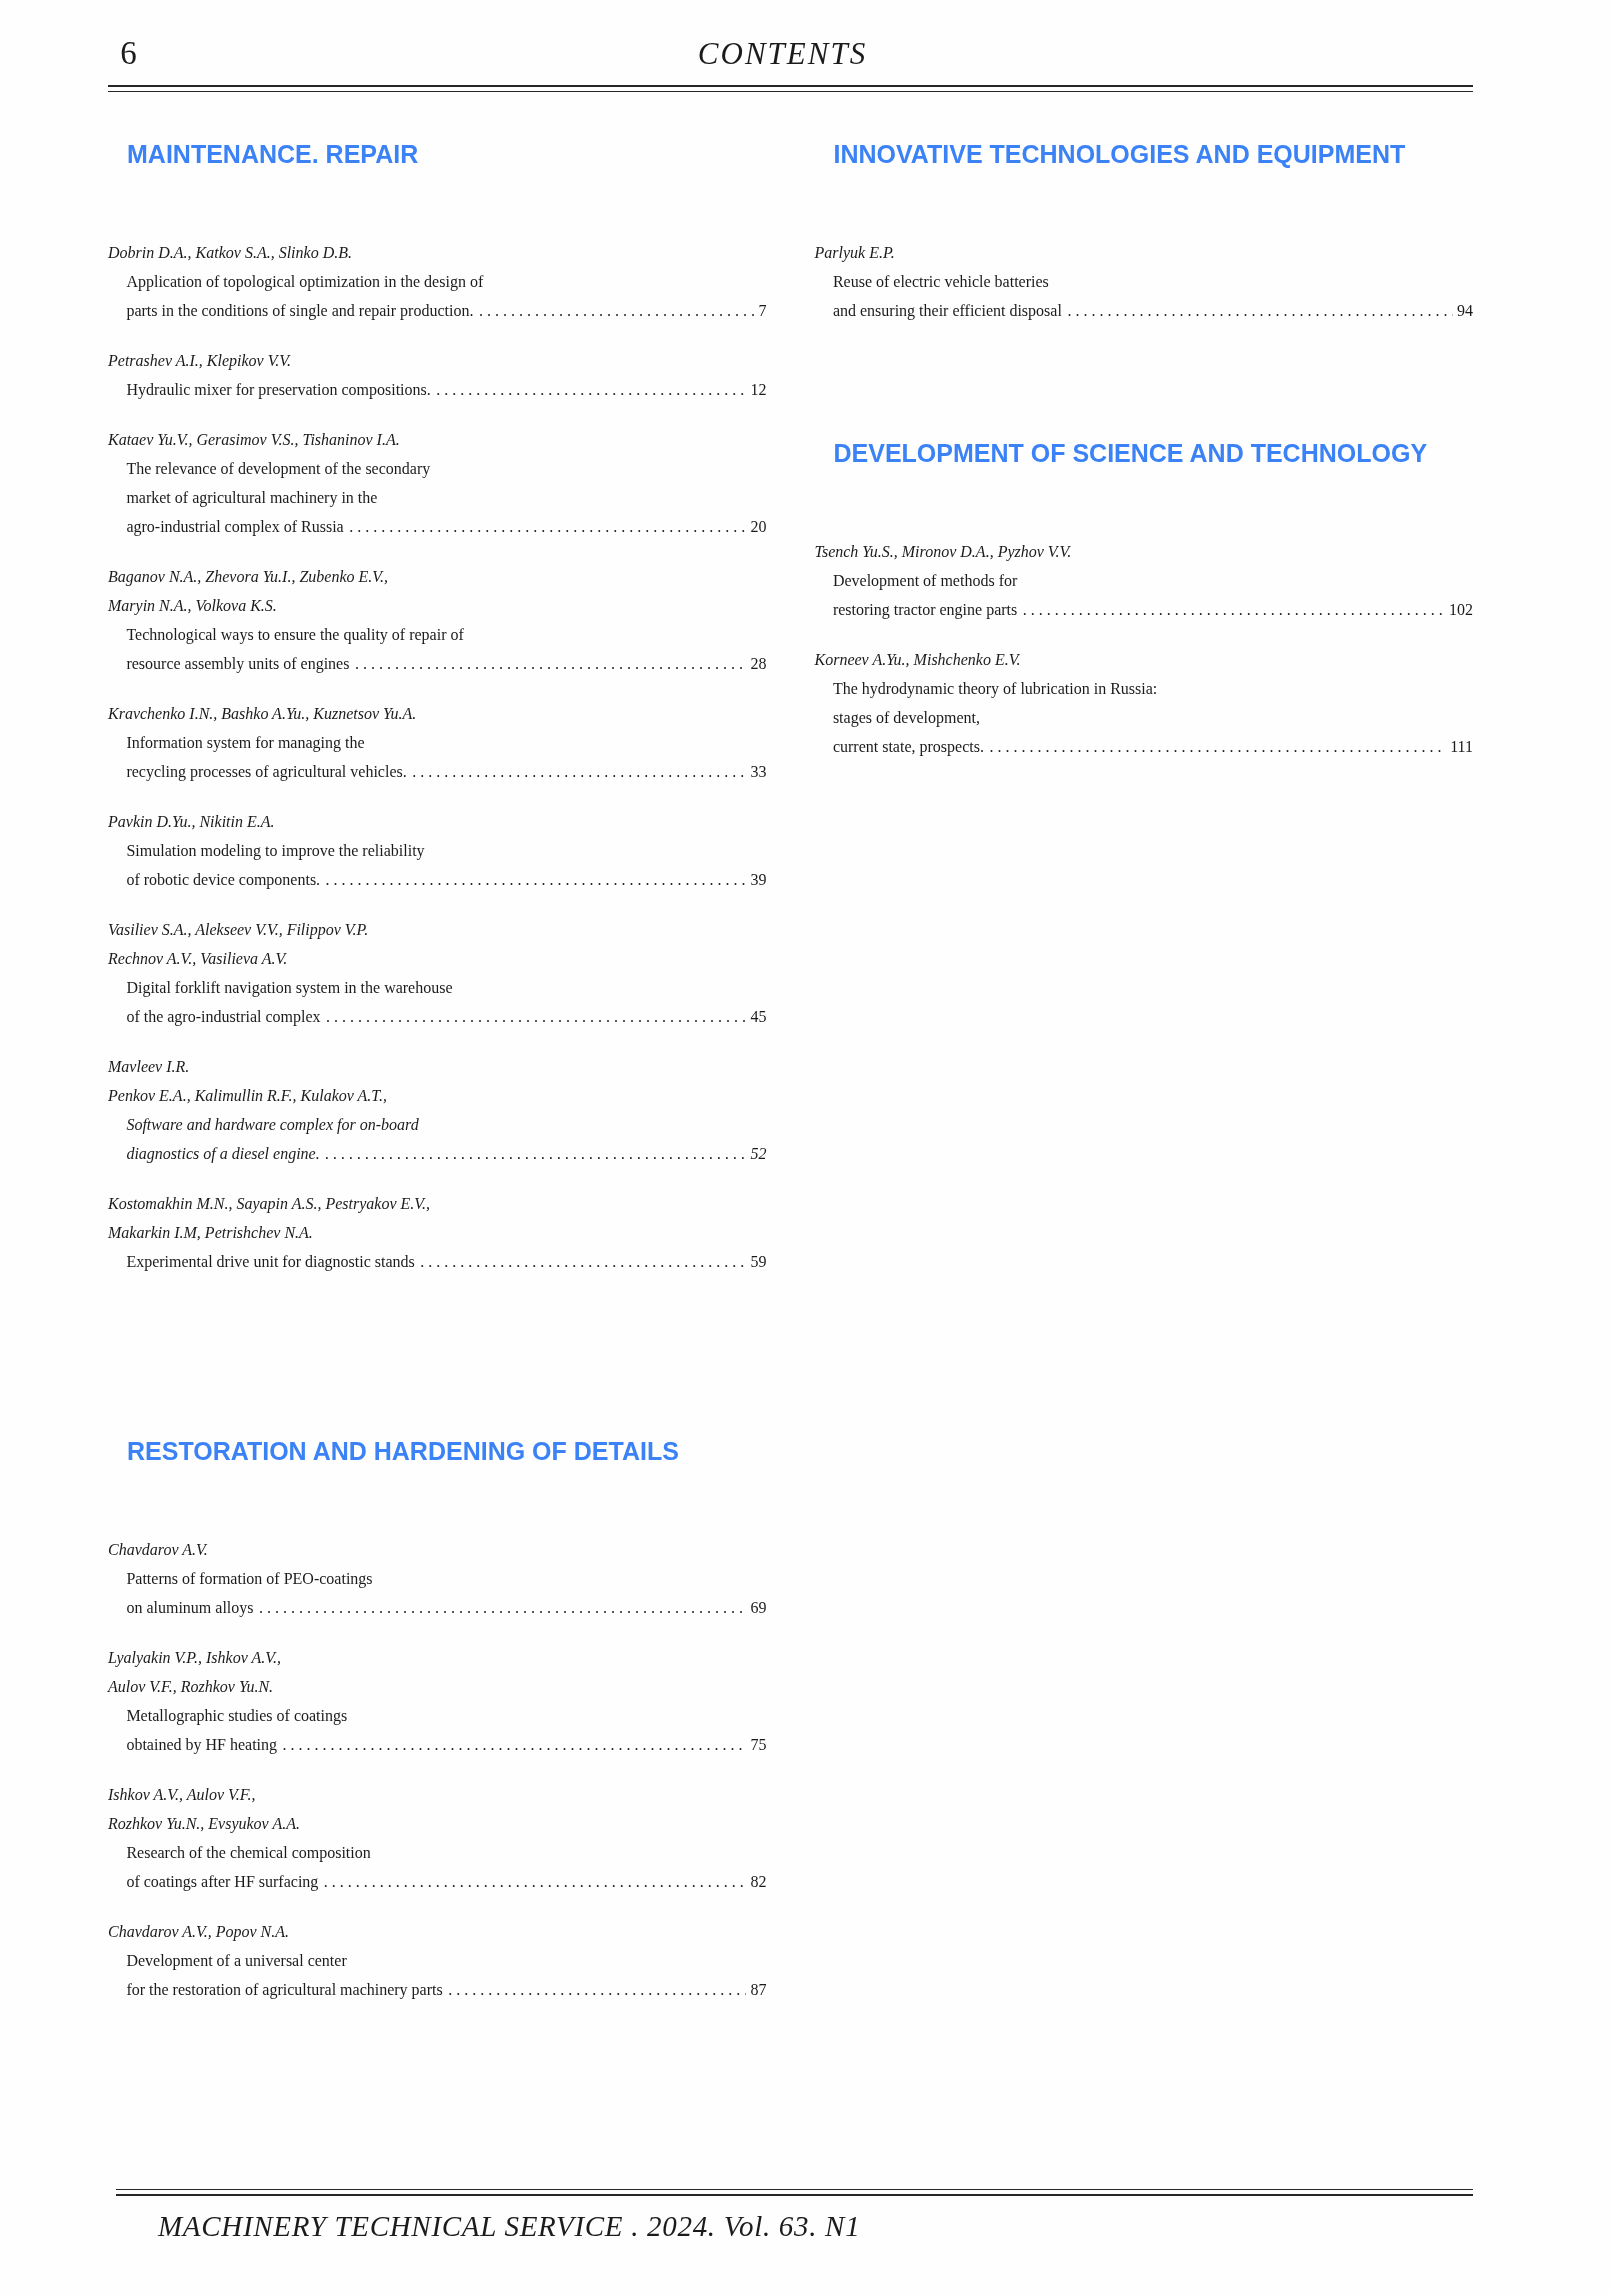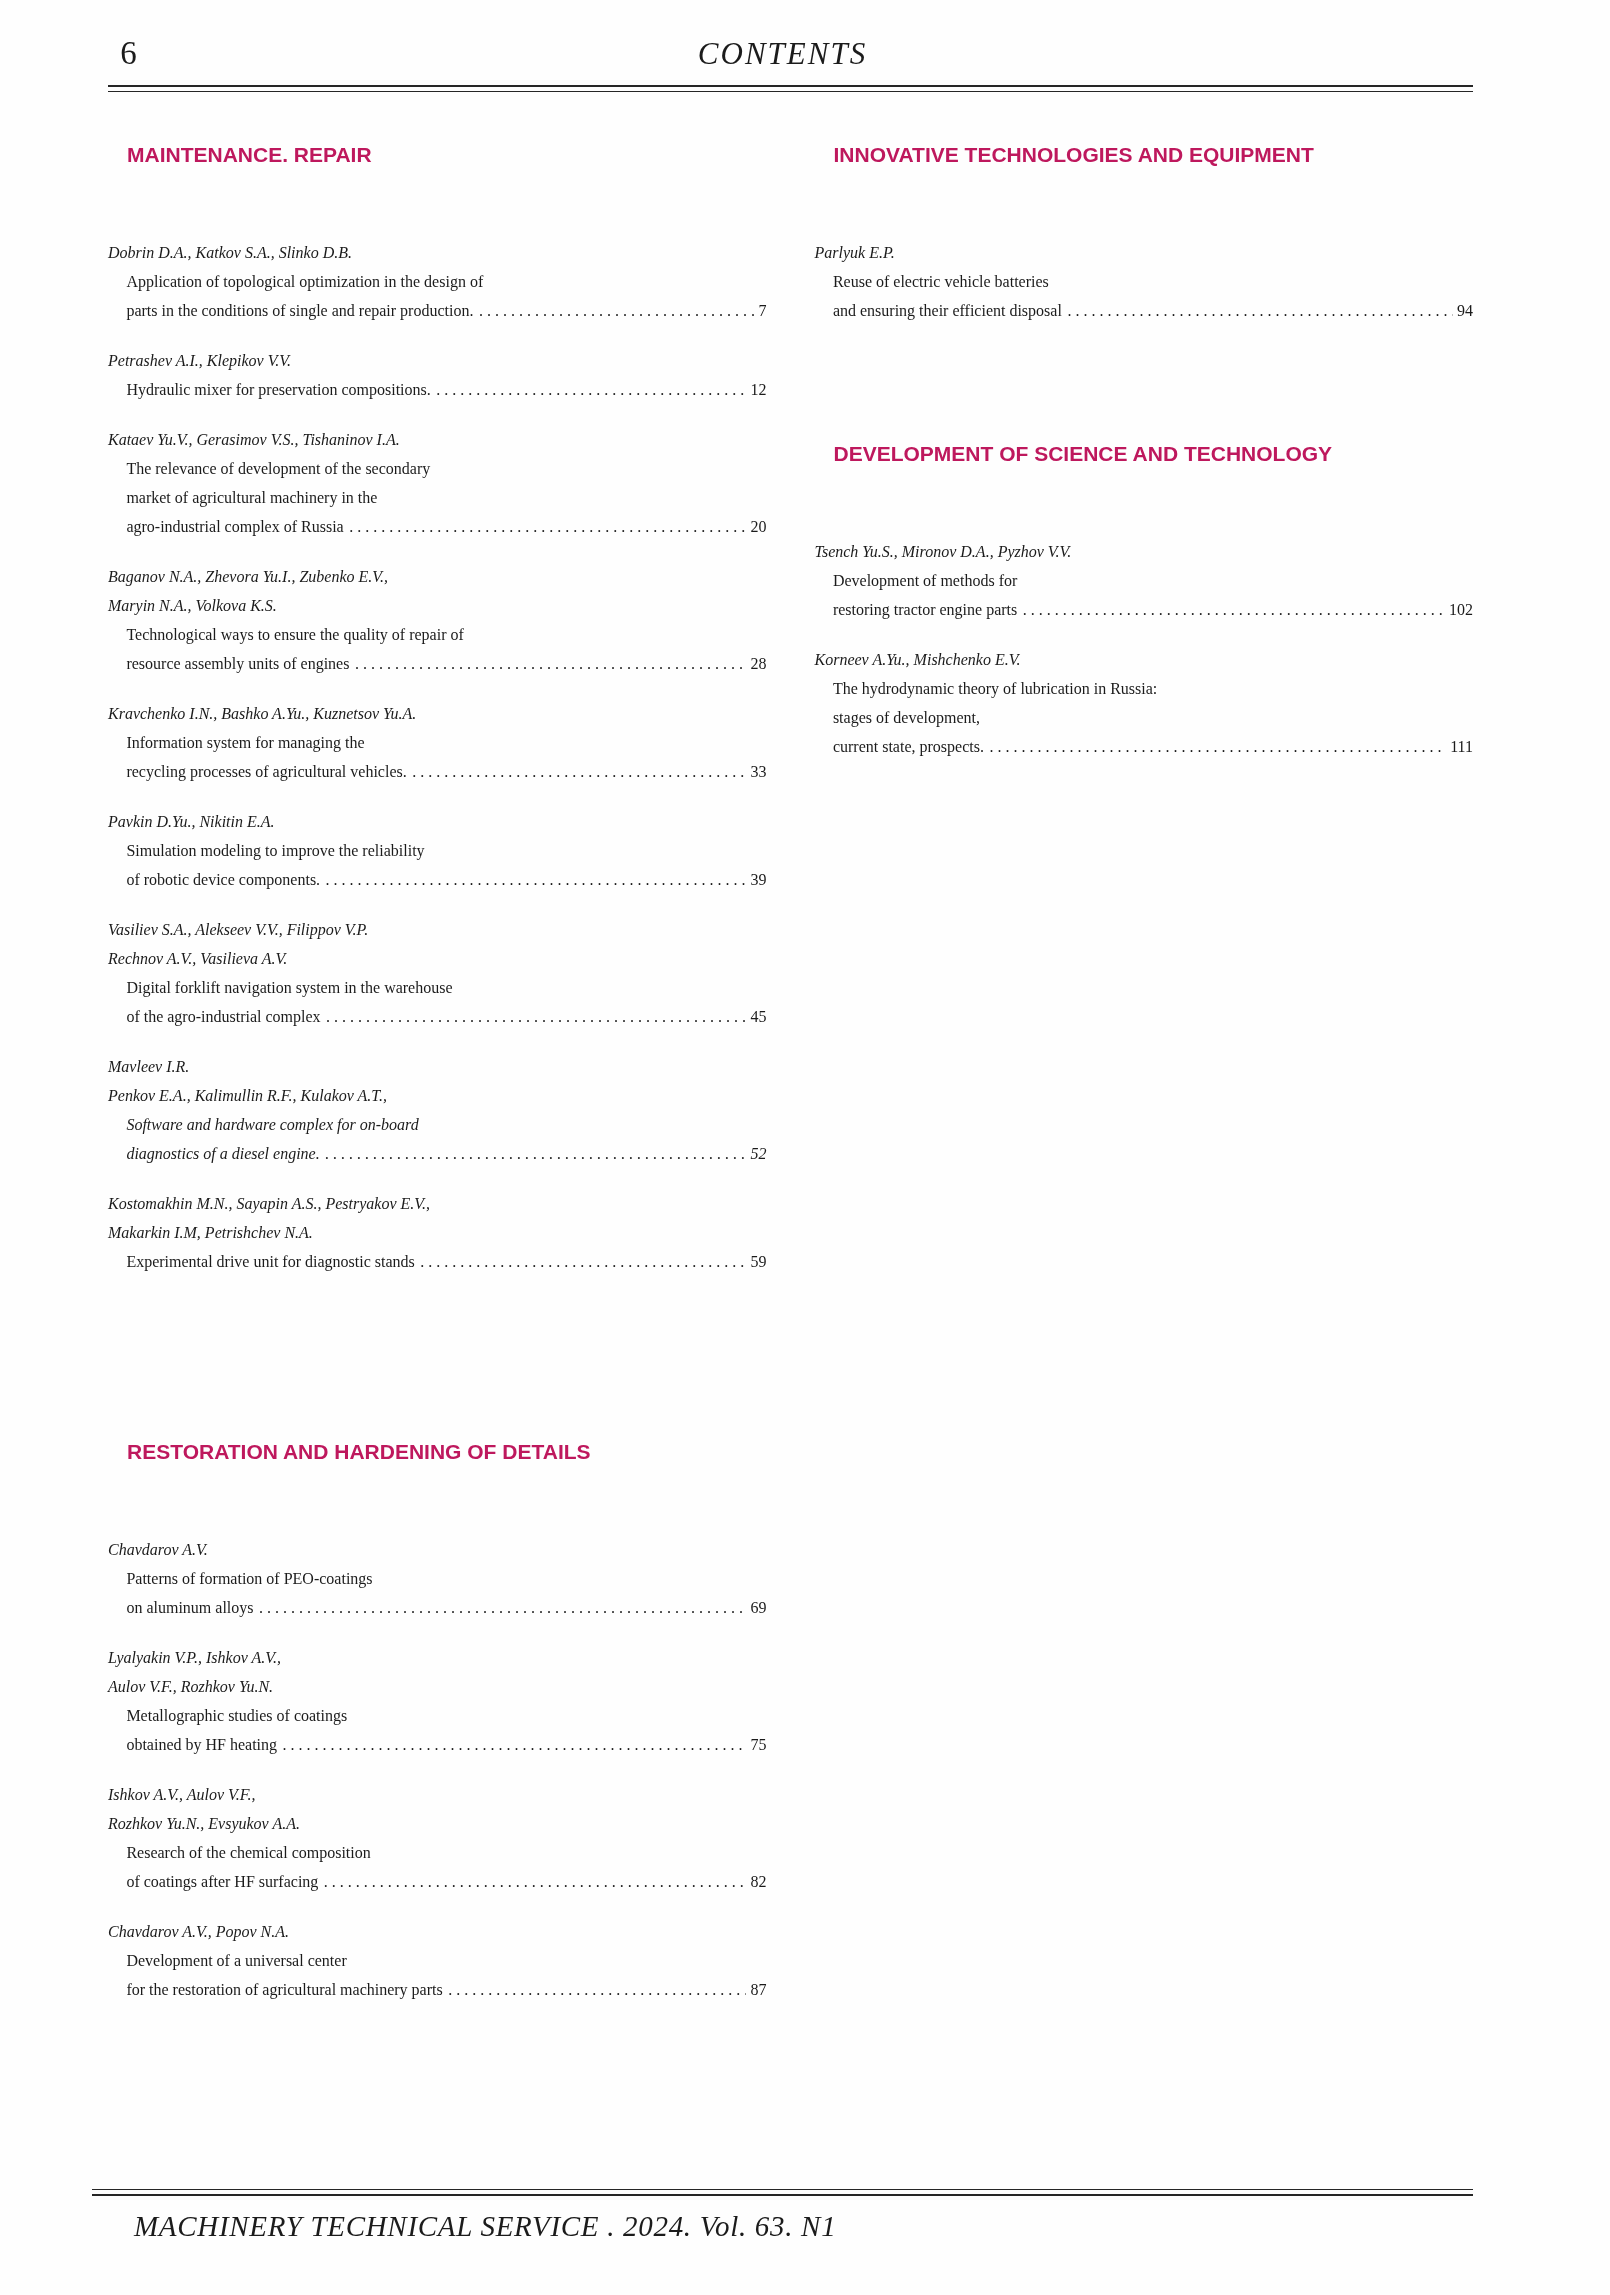--- a/index.html
+++ b/index.html
@@ -55,25 +55,25 @@
   .columns {
     display: flex;
     gap: 48px;
     margin-top: 49px;
   }
   .column { flex: 1; min-width: 0; }
 
   .section-heading {
     font-family: "Liberation Sans", "DejaVu Sans", sans-serif;
     font-weight: bold;
-    font-size: 21px;
+    font-size: 25px;
     line-height: 27px;
     padding-left: 19px;
     margin-bottom: 70px;
-    color: #be185d;
+    color: #3b82f6;
   }
   .column[data-col="left"]  .toc-section + .toc-section { margin-top: 162px; }
   .column[data-col="right"] .toc-section + .toc-section { margin-top: 115px; }
 
   .toc-entry {
     font-size: 16px;
     line-height: 29px;
     margin-bottom: 21px;
   }
   .author-line { font-style: italic; }
@@ -90,21 +90,21 @@
     min-width: 9.5px;
     overflow: hidden;
     white-space: nowrap;
     margin: 0 4.1px 0 5.5px;
   }
   .toc-page { white-space: nowrap; }
 
   
   .page-footer {
     position: absolute;
-    left: 92px;
+    left: 116px;
     right: 138px;
     bottom: 50px;
   }
   .footer-text {
     font-style: italic;
     font-size: 29px;
     line-height: 38px;
     padding-left: 42px;
     margin-top: 11px;
     letter-spacing: 0.7px;

